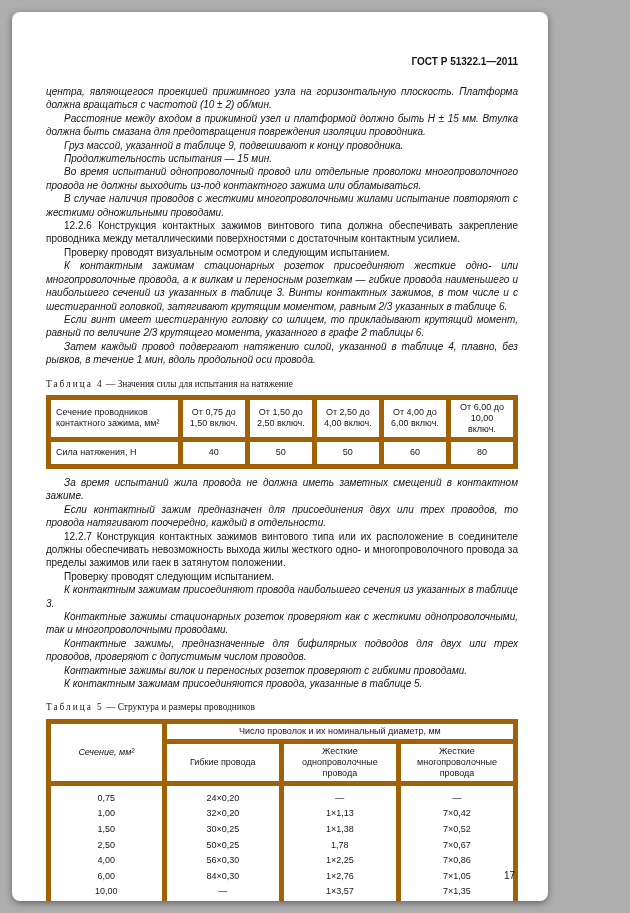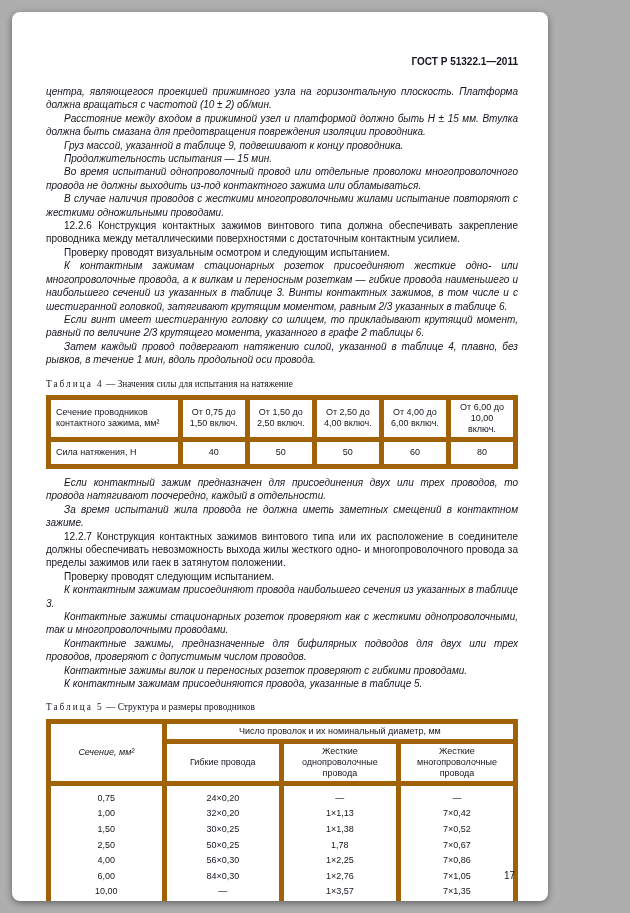--- a/index.html
+++ b/index.html
@@ -94,22 +94,22 @@
           <td class="c0">Сила натяжения, Н</td>
           <td>40</td>
           <td>50</td>
           <td>50</td>
           <td>60</td>
           <td>80</td>
         </tr>
       </tbody>
     </table>
 
+    <p class="it">За время испытаний жила провода не должна иметь заметных смещений в контактном зажиме.</p>
     <p class="it">Если контактный зажим предназначен для присоединения двух или трех проводов, то провода натягивают поочередно, каждый в отдельности.</p>
-    <p class="it">За время испытаний жила провода не должна иметь заметных смещений в контактном зажиме.</p>
     <p>12.2.7 Конструкция контактных зажимов винтового типа или их расположение в соединителе должны обеспечивать невозможность выхода жилы жесткого одно- и многопроволочного провода за пределы зажимов или гаек в затянутом положении.</p>
     <p>Проверку проводят следующим испытанием.</p>
     <p class="it">К контактным зажимам присоединяют провода наибольшего сечения из указанных в таблице 3.</p>
     <p class="it">Контактные зажимы стационарных розеток проверяют как с жесткими однопроволочными, так и многопроволочными проводами.</p>
     <p class="it">Контактные зажимы, предназначенные для бифилярных подводов для двух или трех проводов, проверяют с допустимым числом проводов.</p>
     <p class="it">Контактные зажимы вилок и переносных розеток проверяют с гибкими проводами.</p>
     <p class="it">К контактным зажимам присоединяются провода, указанные в таблице 5.</p>
 
     <div class="tbl-caption">
       <span class="cap-label">Таблица 5</span>

